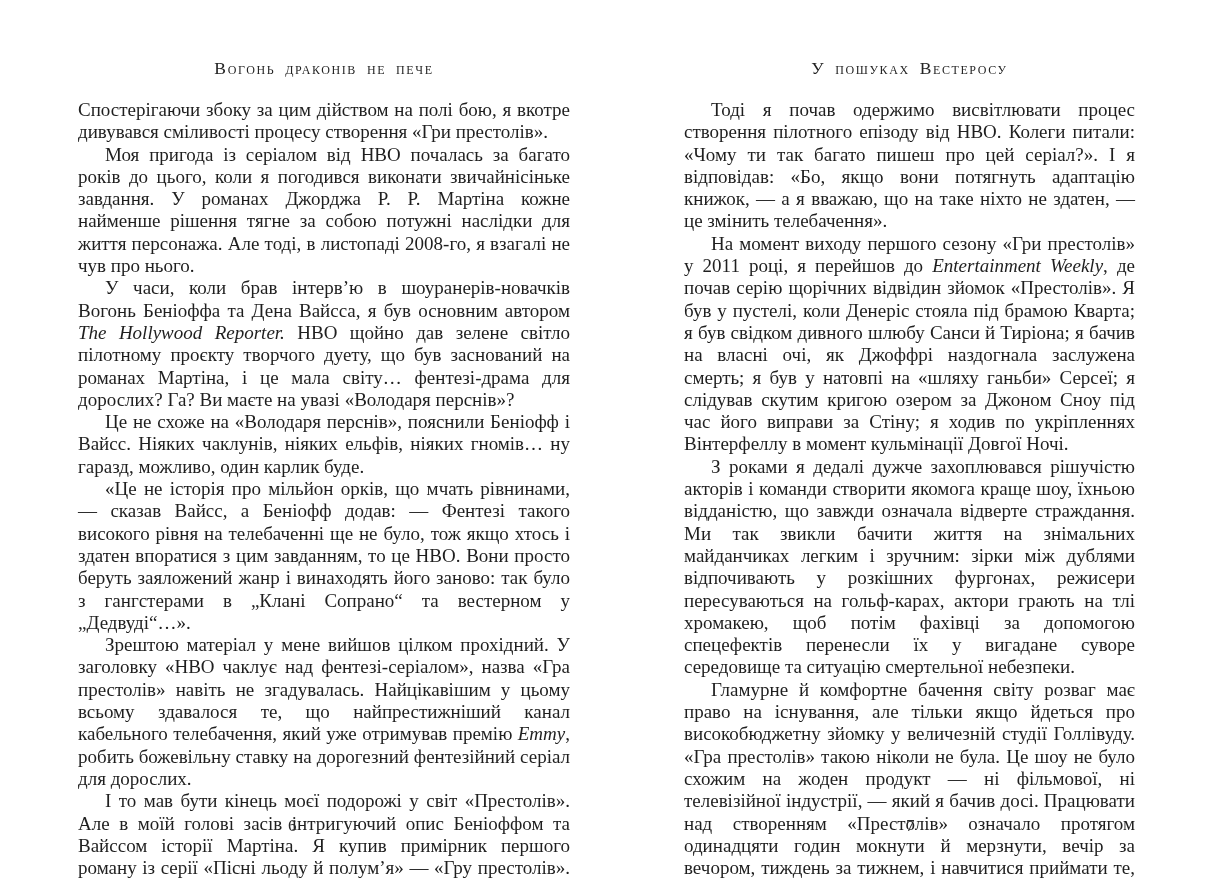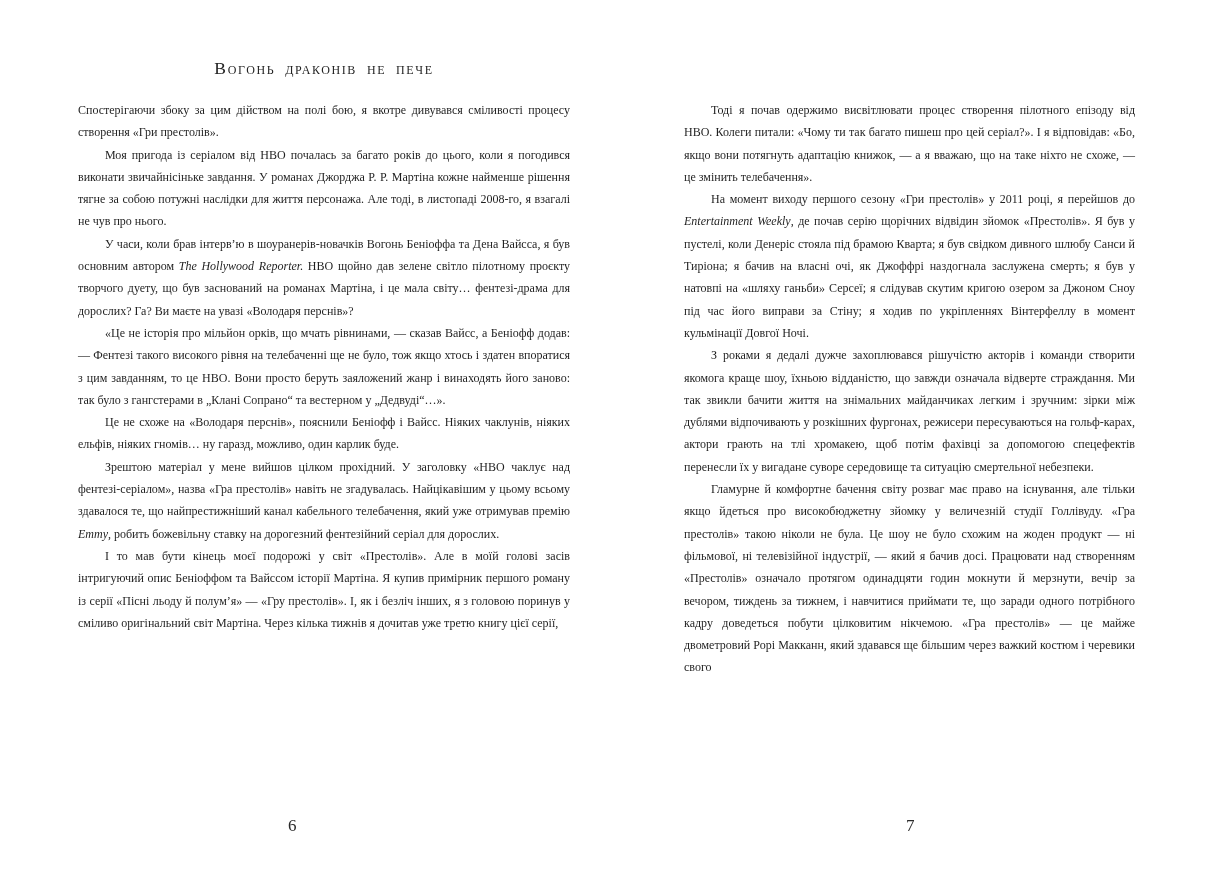--- a/index.html
+++ b/index.html
@@ -40,21 +40,21 @@
 
   .page-text {
     position: absolute;
     top: 99px;
     left: 0;
     width: 100%;
   }
   .page-text p {
     margin: 0;
     text-align: justify;
-    font-size: 12px;
+    font-size: 19px;
     line-height: 22.3px;
     color: #1f1f1f;
     hyphens: auto;
   }
   .page-text p.indent { text-indent: 27px; }
   .page-text .em { font-style: italic; }
 
   .page-number {
     position: absolute;
     top: 816px;
@@ -68,31 +68,32 @@
 <body>
 
 <div class="spread">
 
   <section class="page page-left">
     <div class="running-head">Вогонь драконів не пече</div>
     <div class="page-text">
         <p class=""><span>Спостерігаючи збоку за цим дійством на полі бою, я вкотре дивувався сміливості процесу створення «Гри престолів».</span></p>
         <p class="indent"><span>Моя пригода із серіалом від НВО почалась за багато років до цього, коли я погодився виконати звичайнісіньке завдання. У романах Джорджа Р. Р. Мартіна кожне найменше рішення тягне за собою потужні наслідки для життя персонажа. Але тоді, в листопаді 2008-го, я взагалі не чув про нього.</span></p>
         <p class="indent"><span>У часи, коли брав інтерв’ю в шоуранерів-новачків Вогонь Беніоффа та Дена Вайсса, я був основним автором </span><span class="em">The Hollywood Reporter.</span><span> НВО щойно дав зелене світло пілотному проєкту творчого дуету, що був заснований на романах Мартіна, і це мала світу… фентезі-драма для дорослих? Га? Ви маєте на увазі «Володаря перснів»?</span></p>
+        <p class="indent"><span>Це не схоже на «Володаря перснів», пояснили Беніофф і Вайсс. Ніяких чаклунів, ніяких ельфів, ніяких гномів… ну гаразд, можливо, один карлик буде.</span></p>
         <p class="indent"><span>«Це не історія про мільйон орків, що мчать рівнинами, — сказав Вайсс, а Беніофф додав: — Фентезі такого високого рівня на телебаченні ще не було, тож якщо хтось і здатен впоратися з цим завданням, то це НВО. Вони просто беруть заяложений жанр і винаходять його заново: так було з гангстерами в „Клані Сопрано“ та вестерном у „Дедвуді“…».</span></p>
-        <p class="indent"><span>Це не схоже на «Володаря перснів», пояснили Беніофф і Вайсс. Ніяких чаклунів, ніяких ельфів, ніяких гномів… ну гаразд, можливо, один карлик буде.</span></p>
         <p class="indent"><span>Зрештою матеріал у мене вийшов цілком прохідний. У заголовку «НВО чаклує над фентезі-серіалом», назва «Гра престолів» навіть не згадувалась. Найцікавішим у цьому всьому здавалося те, що найпрестижніший канал кабельного телебачення, який уже отримував премію </span><span class="em">Emmy</span><span>, робить божевільну ставку на дорогезний фентезійний серіал для дорослих.</span></p>
         <p class="indent"><span>І то мав бути кінець моєї подорожі у світ «Престолів». Але в моїй голові засів інтригуючий опис Беніоффом та Вайссом історії Мартіна. Я купив примірник першого роману із серії «Пісні льоду й полум’я» — «Гру престолів». І, як і безліч інших, я з головою поринув у сміливо оригінальний світ Мартіна. Через кілька тижнів я дочитав уже третю книгу цієї серії,</span></p>
       </div>
     <div class="page-number">6</div>
   </section>
 
   <section class="page page-right">
+    <div class="running-head">У пошуках Вестеросу</div>
     <div class="page-text">
-        <p class="indent"><span>Тоді я почав одержимо висвітлювати процес створення пілотного епізоду від НВО. Колеги питали: «Чому ти так багато пишеш про цей серіал?». І я відповідав: «Бо, якщо вони потягнуть адаптацію книжок, — а я вважаю, що на таке ніхто не схоже, — це змінить телебачення».</span></p>
+        <p class="indent"><span>Тоді я почав одержимо висвітлювати процес створення пілотного епізоду від НВО. Колеги питали: «Чому ти так багато пишеш про цей серіал?». І я відповідав: «Бо, якщо вони потягнуть адаптацію книжок, — а я вважаю, що на таке ніхто не здатен, — це змінить телебачення».</span></p>
         <p class="indent"><span>На момент виходу першого сезону «Гри престолів» у 2011 році, я перейшов до </span><span class="em">Entertainment Weekly</span><span>, де почав серію щорічних відвідин зйомок «Престолів». Я був у пустелі, коли Денеріс стояла під брамою Кварта; я був свідком дивного шлюбу Санси й Тиріона; я бачив на власні очі, як Джоффрі наздогнала заслужена смерть; я був у натовпі на «шляху ганьби» Серсеї; я слідував скутим кригою озером за Джоном Сноу під час його виправи за Стіну; я ходив по укріпленнях Вінтерфеллу в момент кульмінації Довгої Ночі.</span></p>
         <p class="indent"><span>З роками я дедалі дужче захоплювався рішучістю акторів і команди створити якомога краще шоу, їхньою відданістю, що завжди означала відверте страждання. Ми так звикли бачити життя на знімальних майданчиках легким і зручним: зірки між дублями відпочивають у розкішних фургонах, режисери пересуваються на гольф-карах, актори грають на тлі хромакею, щоб потім фахівці за допомогою спецефектів перенесли їх у вигадане суворе середовище та ситуацію смертельної небезпеки.</span></p>
         <p class="indent"><span>Гламурне й комфортне бачення світу розваг має право на існування, але тільки якщо йдеться про високобюджетну зйомку у величезній студії Голлівуду. «Гра престолів» такою ніколи не була. Це шоу не було схожим на жоден продукт — ні фільмової, ні телевізійної індустрії, — який я бачив досі. Працювати над створенням «Престолів» означало протягом одинадцяти годин мокнути й мерзнути, вечір за вечором, тиждень за тижнем, і навчитися приймати те, що заради одного потрібного кадру доведеться побути цілковитим нікчемою. «Гра престолів» — це майже двометровий Рорі Макканн, який здавався ще більшим через важкий костюм і черевики свого</span></p>
       </div>
     <div class="page-number">7</div>
   </section>
 
 </div>
 
 </body></html>

